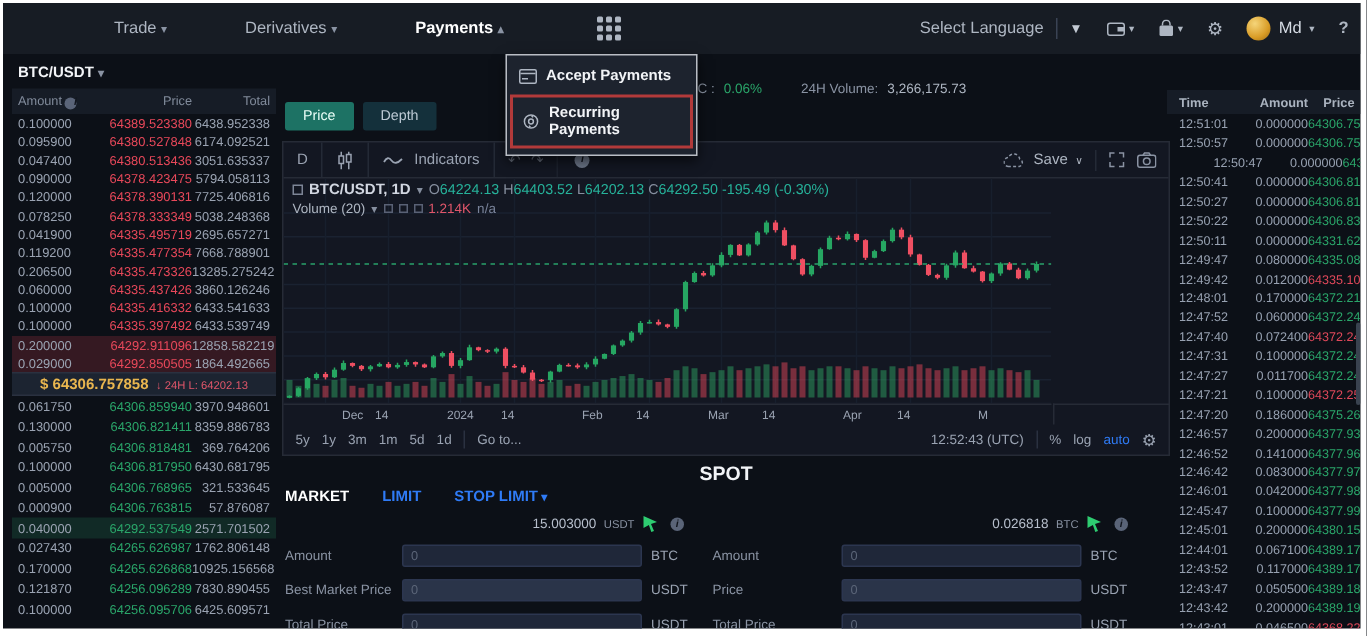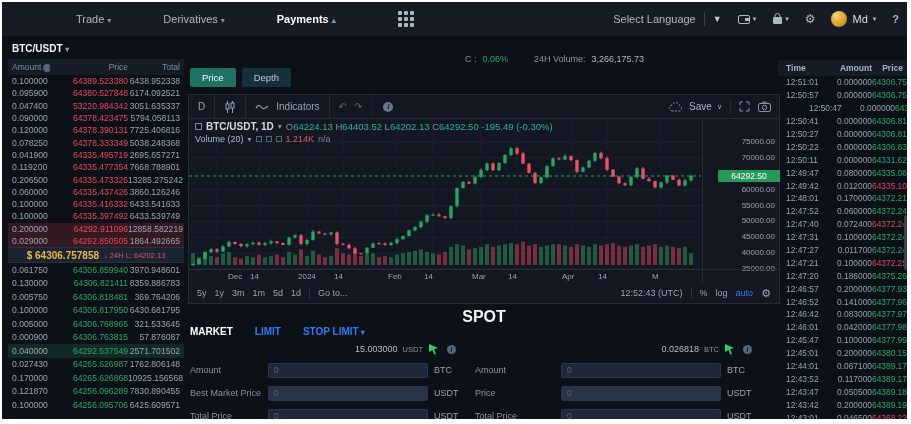--- a/index.html
+++ b/index.html
@@ -84,21 +84,21 @@
   .x-axis { position:absolute; left:0; top:174px; width:512px; height:14px; border-top:1px solid #262b36; }
   .xtick { position:absolute; top:2px; font-size:8px; color:#9aa3b2; }
   .x-corner { position:absolute; left:513px; top:174px; width:78px; height:14px; border-top:1px solid #262b36; border-left:1px solid #262b36; }
   .c-bottom { position:absolute; left:0; top:188px; right:0; bottom:0; display:flex; align-items:center; font-size:9px; color:#9aa3b2; padding:0 8px; gap:8px; }
   .tf { cursor:pointer; }
   .c-bottom .sep { width:1px; height:12px; background:#2a3140; }
   .cb-right { margin-left:auto; display:flex; align-items:center; gap:8px; }
   .blue { color:#2f7bf6; }
 
   
-  .spot-title { position:absolute; left:186px; top:306px; width:592px; text-align:center; font-size:16px; font-weight:bold; color:#f2f4f7; }
+  .spot-title { position:absolute; left:186px; top:306px; width:592px; text-align:center; font-size:13px; font-weight:bold; color:#f2f4f7; }
   .tabs { position:absolute; left:188px; top:324px; display:flex; gap:22px; font-size:10px; font-weight:bold; }
   .tab-market { color:#ffffff; cursor:pointer; }
   .tab-blue { color:#2f7bf6; cursor:pointer; }
   .tab-blue .caret { font-size:8px; }
   .bal { position:absolute; top:341px; font-size:9px; color:#b7bfcc; display:flex; align-items:center; gap:5px; }
   .bal .unit { font-size:7.5px; color:#8a93a3; }
   .bal-buy { left:312px; width:142px; justify-content:flex-end; }
   .bal-sell { left:608px; width:142px; justify-content:flex-end; }
   .f-row { position:absolute; height:16px; display:flex; align-items:center; }
   .f-label { font-size:9px; color:#8a93a3; }
@@ -167,20 +167,39 @@
       <span class="nav-ico" style="font-size:12px;">⚙</span>
       <span class="nav-ico" style="gap:5px;">
         <span class="avatar"></span>
         <span class="uname">Md</span>
         <span class="caret" style="font-size:7px;">▾</span>
       </span>
       <span class="help-q">?</span>
     </div>
   </div>
 
+  <div class="pay-menu">
+    <div class="pay-item">
+      <svg width="12" height="10" viewBox="0 0 12 10">
+          <rect x="0.5" y="0.5" width="11" height="9" rx="1" fill="none" stroke="#aeb6c2"></rect>
+          <line x1="1" y1="3" x2="11" y2="3" stroke="#aeb6c2"></line>
+          <line x1="2" y1="6.5" x2="6" y2="6.5" stroke="#aeb6c2"></line>
+        </svg>
+      <span>Accept Payments</span>
+    </div>
+    <div class="pay-item annotated">
+      <svg width="12" height="12" viewBox="0 0 12 12">
+          <circle cx="6" cy="6" r="4.4" fill="none" stroke="#aeb6c2"></circle>
+          <path d="M6 2.6 L7.4 1.6 L7.4 3.6 Z" fill="#aeb6c2"></path>
+          <path d="M6 9.4 L4.6 8.4 L4.6 10.4 Z" fill="#aeb6c2"></path>
+          <circle cx="6" cy="6" r="1.6" fill="none" stroke="#aeb6c2"></circle>
+        </svg>
+      <span>Recurring Payments</span>
+    </div>
+  </div>
 
   <div class="ticker">
     <span>C :</span>
     <span class="grn">0.06%</span>
     <span style="width:14px;"></span>
     <span>24H Volume:</span>
     <span class="val">3,266,175.73</span>
   </div>
 
   <div class="obook">
@@ -196,21 +215,21 @@
           <span class="c-price">64389.523380</span>
           <span class="c-total">6438.952338</span>
         </div>
         <div class="ob-row ask" style="height: 12.3px;">
           <span class="c-amt">0.095900</span>
           <span class="c-price">64380.527848</span>
           <span class="c-total">6174.092521</span>
         </div>
         <div class="ob-row ask" style="height: 12.3px;">
           <span class="c-amt">0.047400</span>
-          <span class="c-price">53220.984342</span>
+          <span class="c-price">64380.513436</span>
           <span class="c-total">3051.635337</span>
         </div>
         <div class="ob-row ask" style="height: 12.3px;">
           <span class="c-amt">0.090000</span>
           <span class="c-price">64378.423475</span>
           <span class="c-total">5794.058113</span>
         </div>
         <div class="ob-row ask" style="height: 12.3px;">
           <span class="c-amt">0.120000</span>
           <span class="c-price">64378.390131</span>
@@ -667,31 +686,20 @@
           <line x1="490" y1="59.512499999999996" x2="490" y2="67.16425" stroke="#ef4f62" stroke-width="1"></line>
           <rect x="488.3" y="60.7825" width="3.4" height="5.715000000000003" fill="#ef4f62"></rect>
           <line x1="496" y1="59.92525" x2="496" y2="67.44999999999999" stroke="#26a662" stroke-width="1"></line>
           <rect x="494.3" y="61.4175" width="3.4" height="5.080000000000005" fill="#26a662"></rect>
           <line x1="502" y1="55.2818125" x2="502" y2="62.65575" stroke="#26a662" stroke-width="1"></line>
           <rect x="500.3" y="56.9963125" width="3.4" height="4.421187499999995" fill="#26a662"></rect>
           <line x1="0" y1="56.9963125" x2="512" y2="56.9963125" stroke="#2aa36b" stroke-width="1" stroke-dasharray="3,3"></line>
         </svg>
     </div>
 
-    <div class="p-axis" id="price-axis">
-        <span class="ptick" style="top: 18px;">75000.00</span>
-        <span class="ptick" style="top: 33.875px;">70000.00</span>
-        <span class="ptick" style="top: 65.625px;">60000.00</span>
-        <span class="ptick" style="top: 81.5px;">55000.00</span>
-        <span class="ptick" style="top: 97.375px;">50000.00</span>
-        <span class="ptick" style="top: 113.25px;">45000.00</span>
-        <span class="ptick" style="top: 129.125px;">40000.00</span>
-        <span class="ptick" style="top: 145px;">35000.00</span>
-        <div class="p-tag" style="top: 50.9963px;">64292.50</div>
-      </div>
     <div class="x-axis" id="xaxis">
         <span class="xtick" style="left: 19px; padding-left: 20px;">Dec</span>
         <span class="xtick" style="left: 61px;">14</span>
         <span class="xtick" style="left: 109px;">2024</span>
         <span class="xtick" style="left: 145px;">14</span>
         <span class="xtick" style="left: 199px;">Feb</span>
         <span class="xtick" style="left: 235px;">14</span>
         <span class="xtick" style="left: 283px;">Mar</span>
         <span class="xtick" style="left: 319px;">14</span>
         <span class="xtick" style="left: 373px;">Apr</span>

